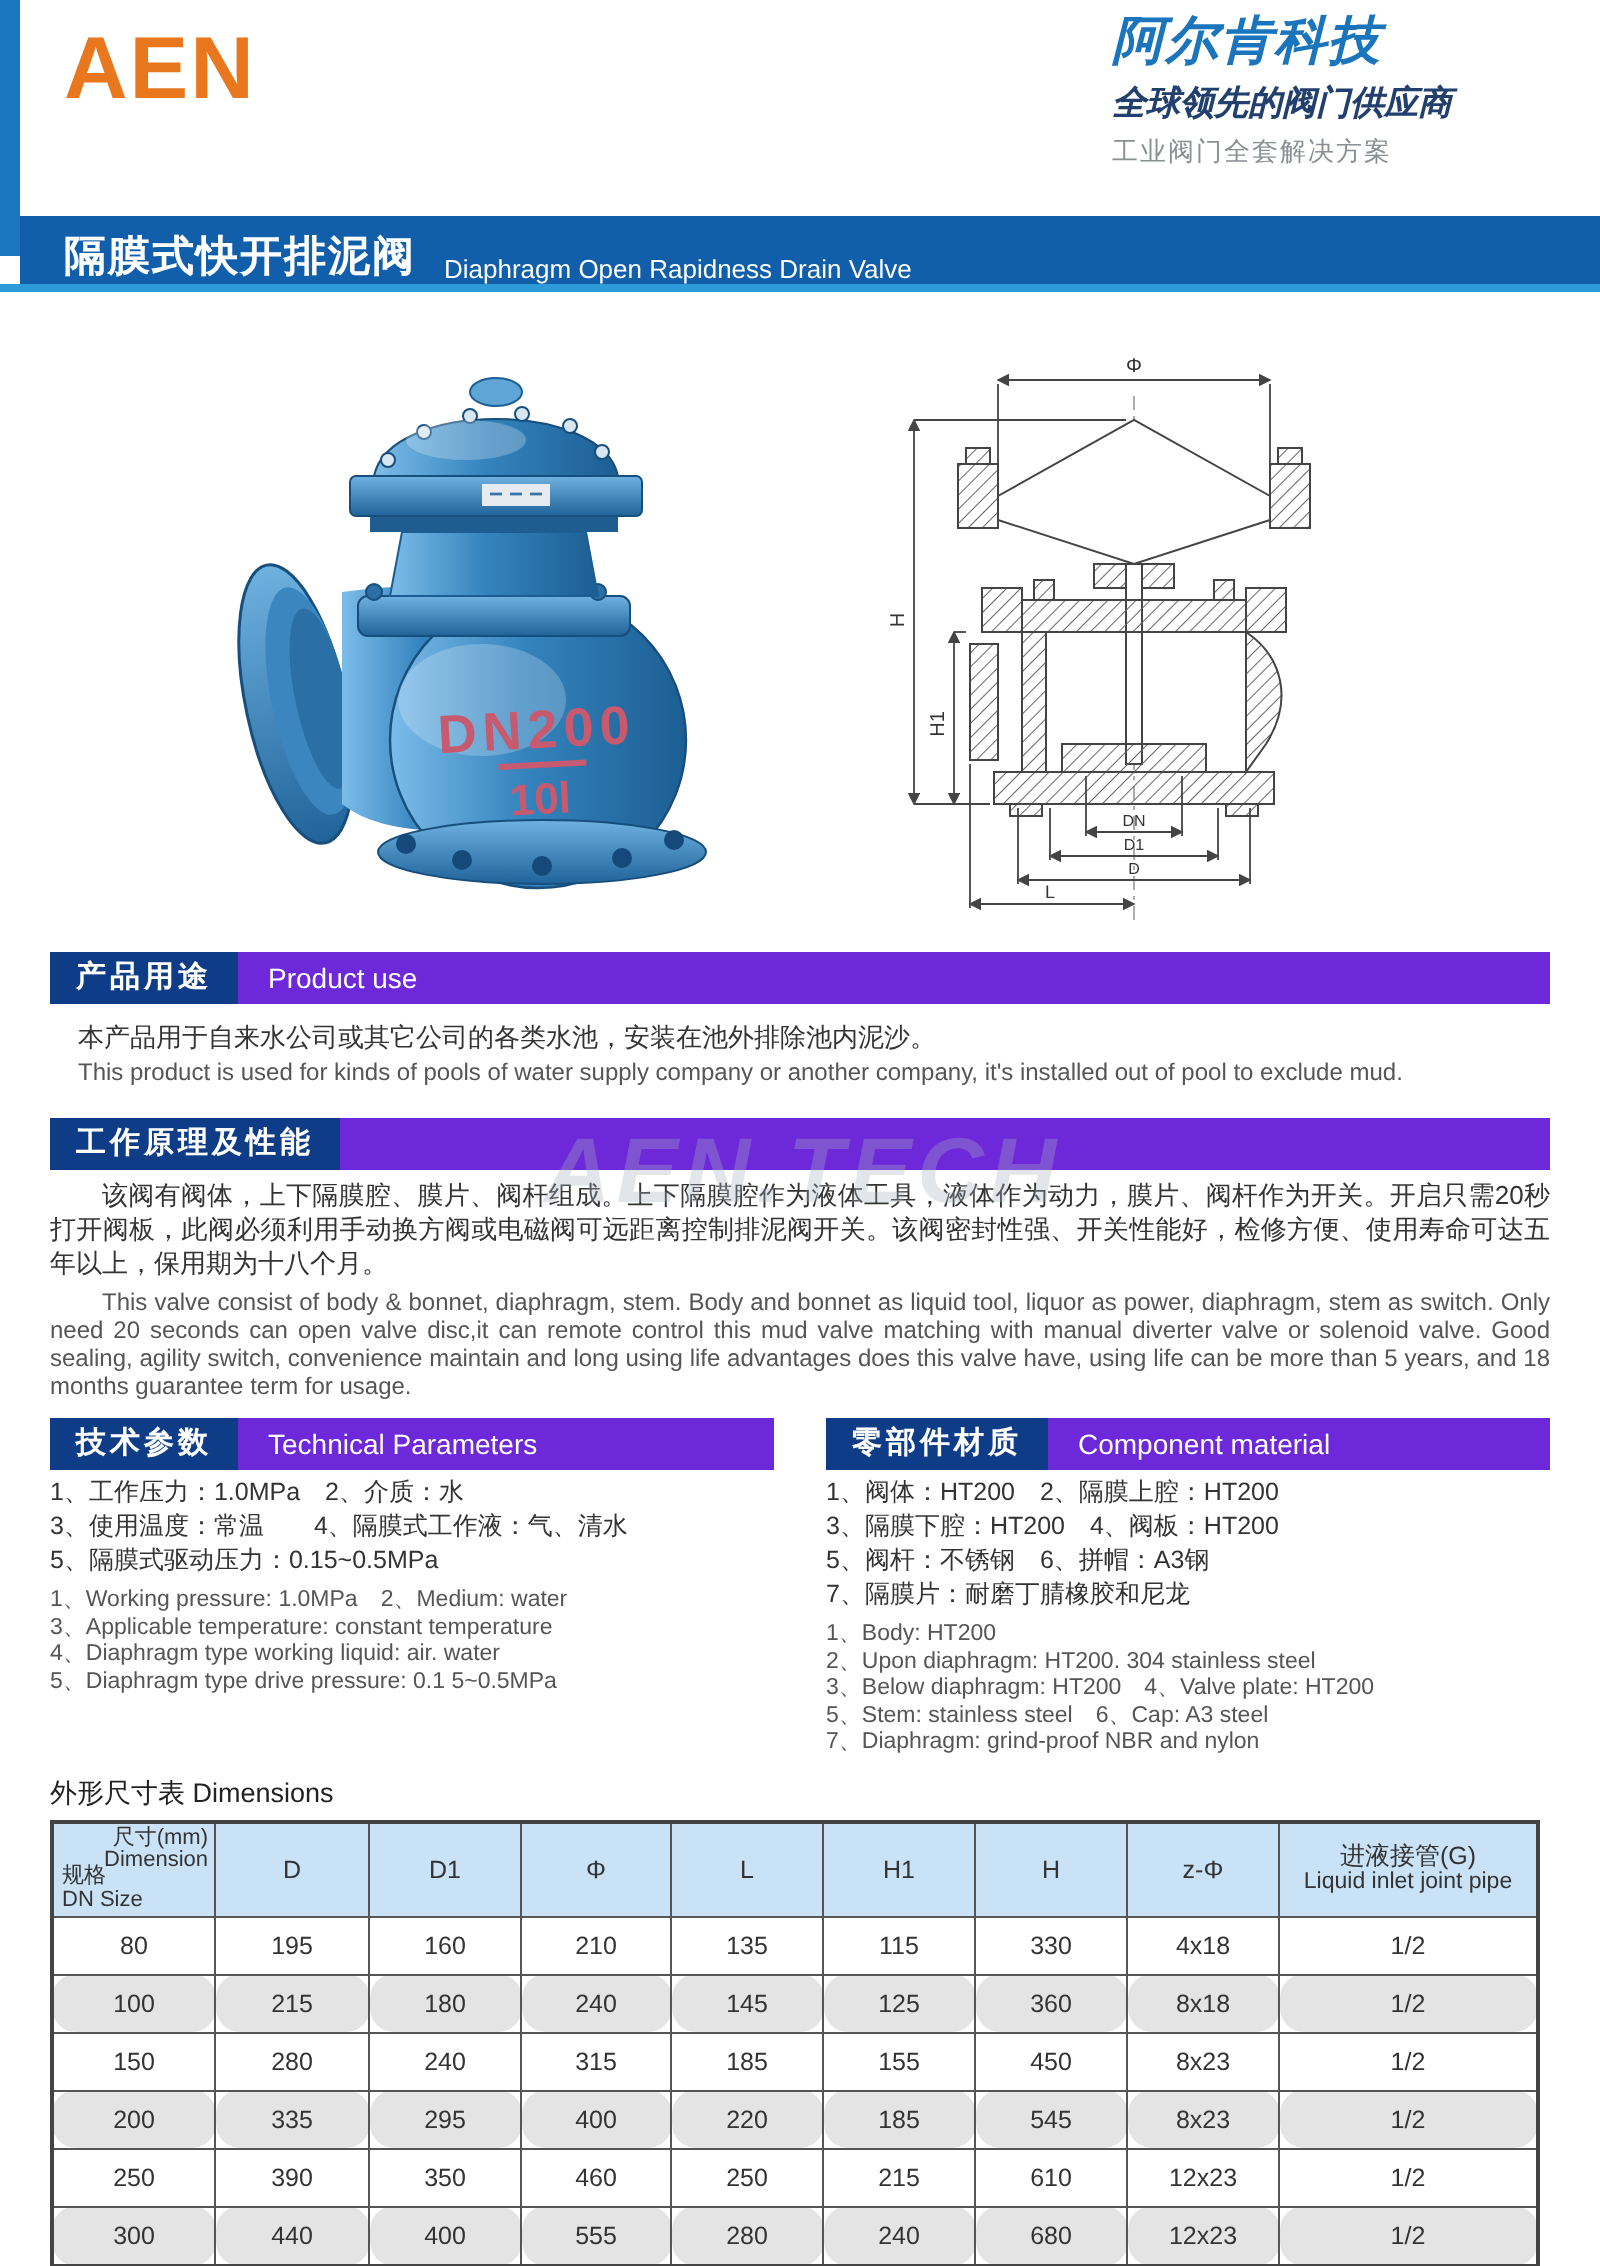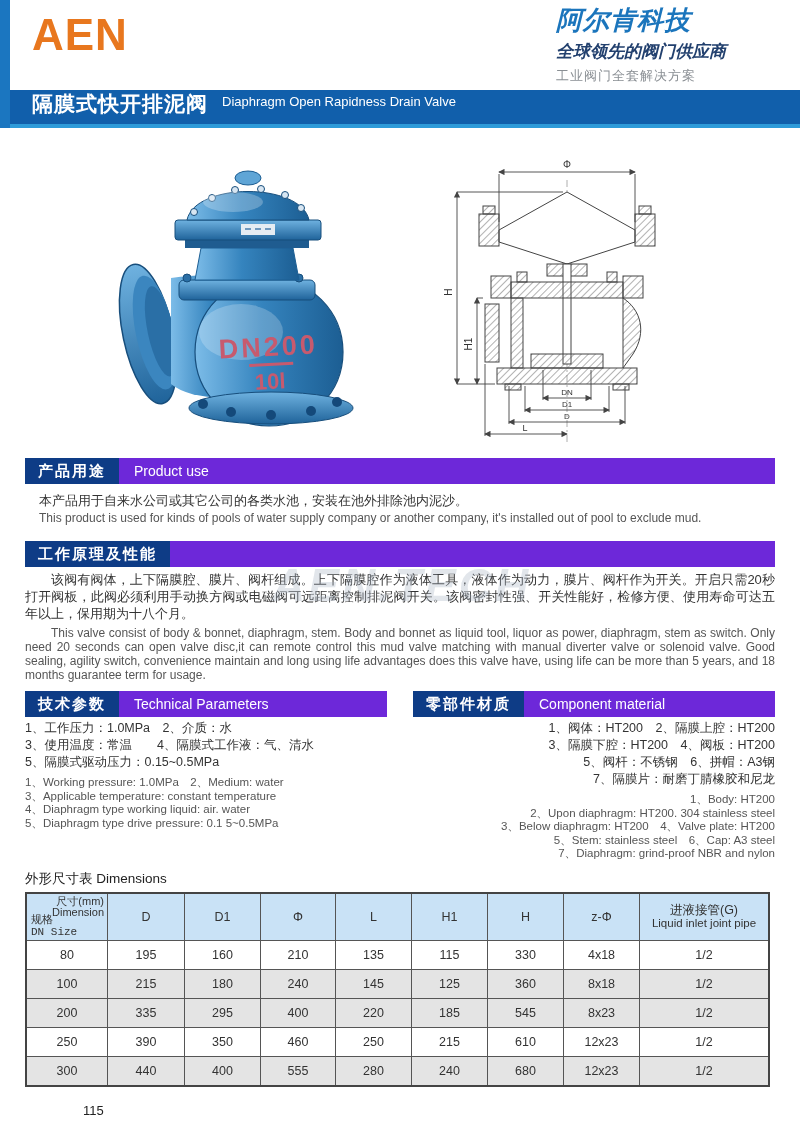--- a/index.html
+++ b/index.html
@@ -1,62 +1,62 @@
 <!DOCTYPE html>
 <html><head>
 <meta charset="utf-8">
 <style>
   html,body{margin:0;padding:0;background:#9a9a9a;}
   .page{position:relative;width:800px;height:1133px;margin:0 auto;background:#ffffff;
         font-family:"Liberation Sans","DejaVu Sans",sans-serif;color:#333;overflow:hidden;}
   
   .left-stripe{position:absolute;left:0;top:0;width:10px;height:128px;background:#1B76C0;}
-  .hdr{position:relative;height:90px;}
+  .hdr{position:relative;height:108px;}
   .logo{position:absolute;left:32px;top:10px;font-size:44px;font-weight:bold;color:#E8771E;letter-spacing:1px;}
   .hdr-right{position:absolute;right:14px;top:6px;text-align:left;width:230px;}
   .company{color:#1B75BC;font-size:26px;font-weight:bold;font-style:italic;letter-spacing:1px;line-height:1.1;}
   .tagline{color:#22406E;font-size:17px;font-weight:bold;font-style:italic;margin-top:5px;}
   .subtagline{color:#8a8f94;font-size:13px;margin-top:4px;letter-spacing:1px;}
-  .title-bar{margin-left:10px;height:34px;background:#115FAB;display:flex;align-items:flex-start;padding-left:22px;}
+  .title-bar{margin-left:10px;height:34px;background:#115FAB;display:flex;align-items:flex-end;padding-left:22px;}
   .title-cn{color:#fff;font-size:21px;font-weight:bold;letter-spacing:1px;}
   .title-en{color:#fff;font-size:13px;margin-left:14px;margin-top:4px;}
   .title-strip{height:4px;background:#2E9BD9;}
   
   .images-row{height:330px;display:flex;justify-content:center;align-items:flex-start;gap:42px;padding-top:14px;box-sizing:border-box;}
   
   .content{padding:0 25px;position:relative;}
   .sec-header{display:flex;align-items:stretch;background:#6d28d9;height:26px;line-height:26px;}
   .sec-cn{background:#0E3C86;color:#fff;font-weight:bold;font-size:15px;padding:0 13px;letter-spacing:2px;}
   .sec-en{color:#fff;font-size:14px;padding:0 15px;}
   .pu-body{margin:8px 0 0 14px;}
   .pu-cn{font-size:13px;line-height:18px;color:#333;}
   .pu-en{font-size:12px;line-height:16px;color:#555;}
   .wp{margin-top:15px;}
   .wp-cn{margin-top:4px;font-size:13px;line-height:17px;color:#333;text-align:justify;text-indent:2em;}
   .wp-en{margin-top:4px;font-size:12px;line-height:14px;color:#555;text-align:justify;text-indent:26px;}
   .two-col{display:flex;gap:26px;margin-top:9px;align-items:flex-start;}
   .col-l{width:362px;}
-  .col-r{width:362px;text-align:right;}
+  .col-r{width:362px;}
   .param-cn{margin-top:4px;}
   .param-cn div{font-size:12.5px;line-height:15px;color:#333;margin-top:2px;}
   .param-en{margin-top:6px;}
   .param-en div{font-size:11.5px;line-height:12.5px;color:#555;margin-top:1px;}
   
   .dim-caption{margin:10px 0 4px 0;font-size:13.5px;color:#222;}
   table.dims{border-collapse:collapse;width:733px;table-layout:fixed;}
   table.dims th,table.dims td{border:1px solid #555;text-align:center;font-size:12.5px;color:#333;padding:0;}
   table.dims{border:2px solid #444;}
   table.dims thead th{background:#C9E2F6;height:46px;font-weight:normal;}
-  table.dims td{height:28px;}
+  table.dims td{height:28px;border-radius:12px;}
   tr.alt td{background:#E4E4E4;}
   th.corner{position:relative;width:80px;
      background-image:linear-gradient(to bottom right,transparent calc(50% - 0.7px),#556 calc(50% - 0.7px),#556 calc(50% + 0.7px),transparent calc(50% + 0.7px));
      background-color:#C9E2F6;}
   .corner-top{position:absolute;top:2px;right:3px;text-align:right;font-size:11px;line-height:11px;}
-  .corner-bottom{position:absolute;bottom:2px;left:4px;text-align:left;font-size:11px;line-height:12px;font-family:Liberation Mono, monospace;}
+  .corner-bottom{position:absolute;bottom:2px;left:4px;text-align:left;font-size:11px;line-height:12px;}
   .lastcol-cn{display:block;font-size:12.5px;line-height:14px;}
   .lastcol-en{display:block;font-size:11.5px;line-height:13px;}
   
   .footer{display:flex;align-items:center;margin:16px 30px 0 30px;}
   .page-num{padding:0 28px;font-size:13px;color:#222;}
   
   .watermark{position:absolute;left:272px;top:558px;font-size:46px;font-weight:bold;font-style:italic;
      color:rgba(165,178,194,0.32);letter-spacing:3px;pointer-events:none;z-index:6;white-space:nowrap;}
 </style>
 </head>
@@ -311,20 +311,31 @@
           <td>100</td>
           <td>215</td>
           <td>180</td>
           <td>240</td>
           <td>145</td>
           <td>125</td>
           <td>360</td>
           <td>8x18</td>
           <td>1/2</td>
         </tr>
+          <tr>
+          <td>150</td>
+          <td>280</td>
+          <td>240</td>
+          <td>315</td>
+          <td>185</td>
+          <td>155</td>
+          <td>450</td>
+          <td>8x23</td>
+          <td>1/2</td>
+        </tr>
           <tr class="alt">
           <td>200</td>
           <td>335</td>
           <td>295</td>
           <td>400</td>
           <td>220</td>
           <td>185</td>
           <td>545</td>
           <td>8x23</td>
           <td>1/2</td>

